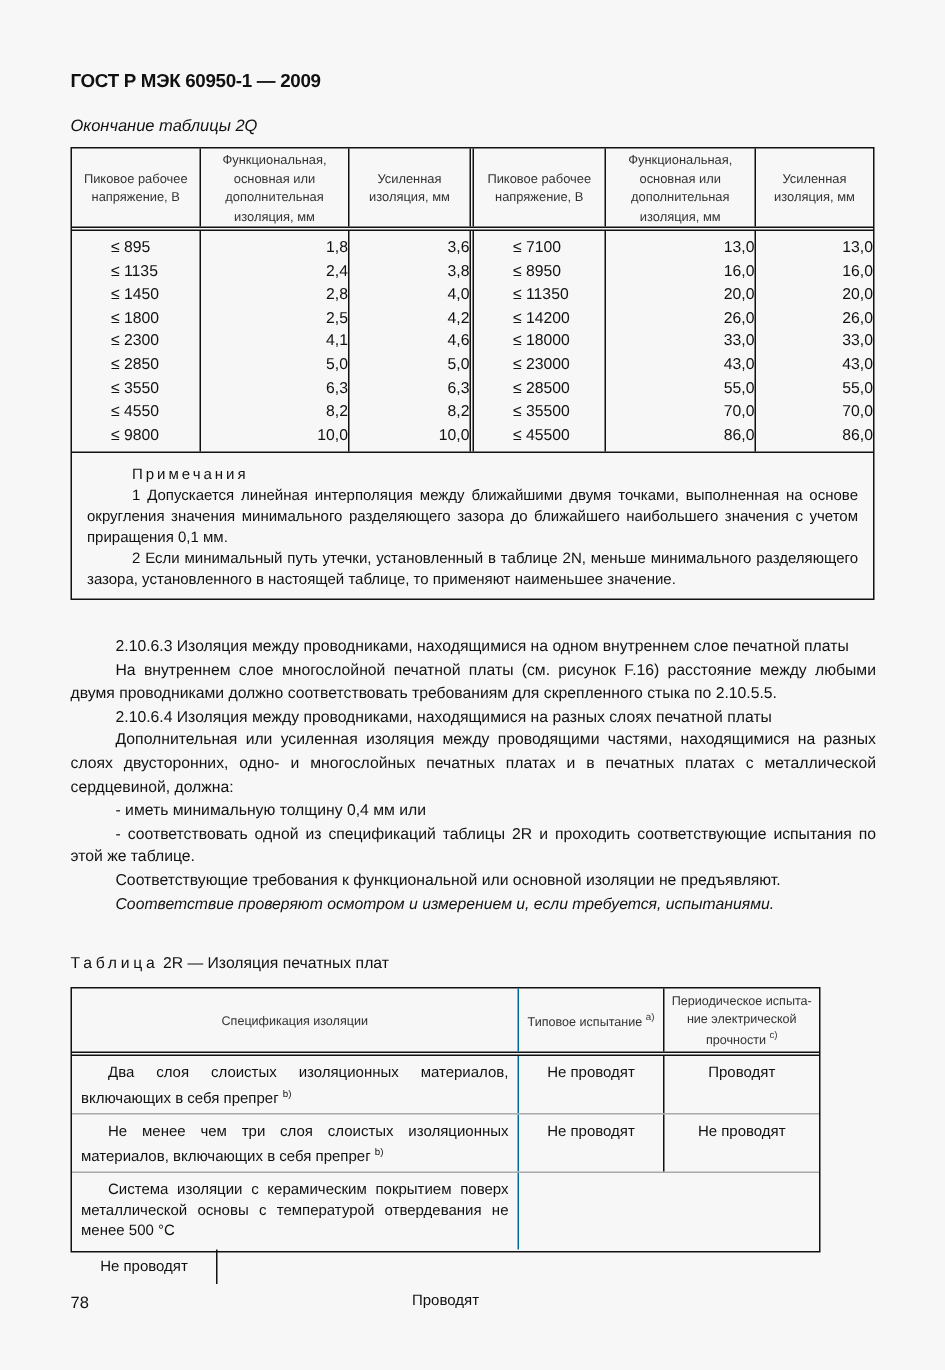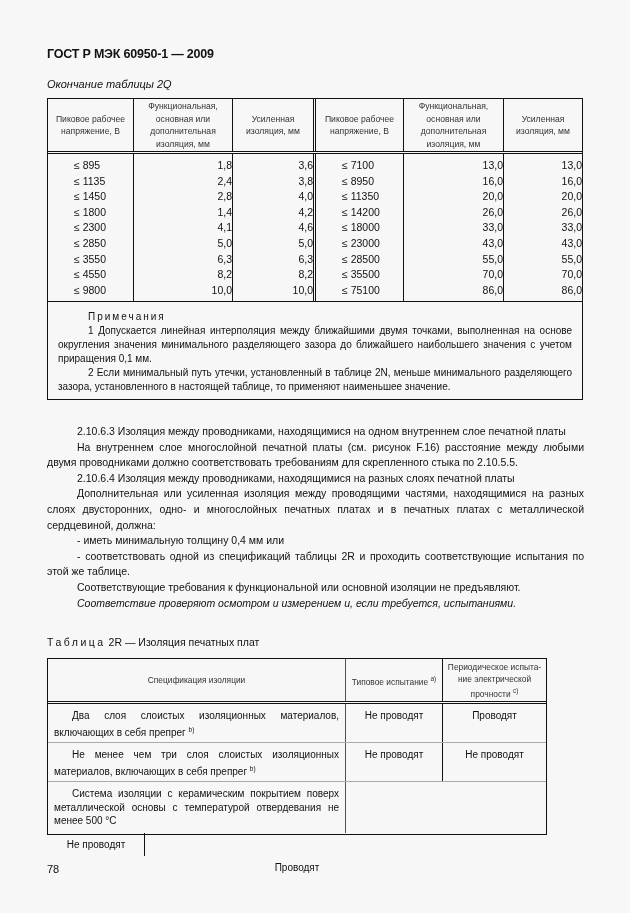--- a/index.html
+++ b/index.html
@@ -76,21 +76,21 @@
       <div>≤  2300</div>
       <div>≤  2850</div>
       <div>≤  3550</div>
       <div>≤  4550</div>
       <div>≤  9800</div>
     </div>
     <div class="col c2 num">
       <div>1,8</div>
       <div>2,4</div>
       <div>2,8</div>
-      <div>1,4</div>
+      <div>2,5</div>
       <div>4,1</div>
       <div>5,0</div>
       <div>6,3</div>
       <div>8,2</div>
       <div>10,0</div>
     </div>
     <div class="col c3 num">
       <div>3,6</div>
       <div>3,8</div>
       <div>4,0</div>
@@ -103,21 +103,21 @@
     </div>
     <div class="col c4 volt">
       <div>≤  7100</div>
       <div>≤  8950</div>
       <div>≤  11350</div>
       <div>≤  14200</div>
       <div>≤  18000</div>
       <div>≤  23000</div>
       <div>≤  28500</div>
       <div>≤  35500</div>
-      <div>≤  75100</div>
+      <div>≤  45500</div>
     </div>
     <div class="col c5 num">
       <div>13,0</div>
       <div>16,0</div>
       <div>20,0</div>
       <div>26,0</div>
       <div>33,0</div>
       <div>43,0</div>
       <div>55,0</div>
       <div>70,0</div>

